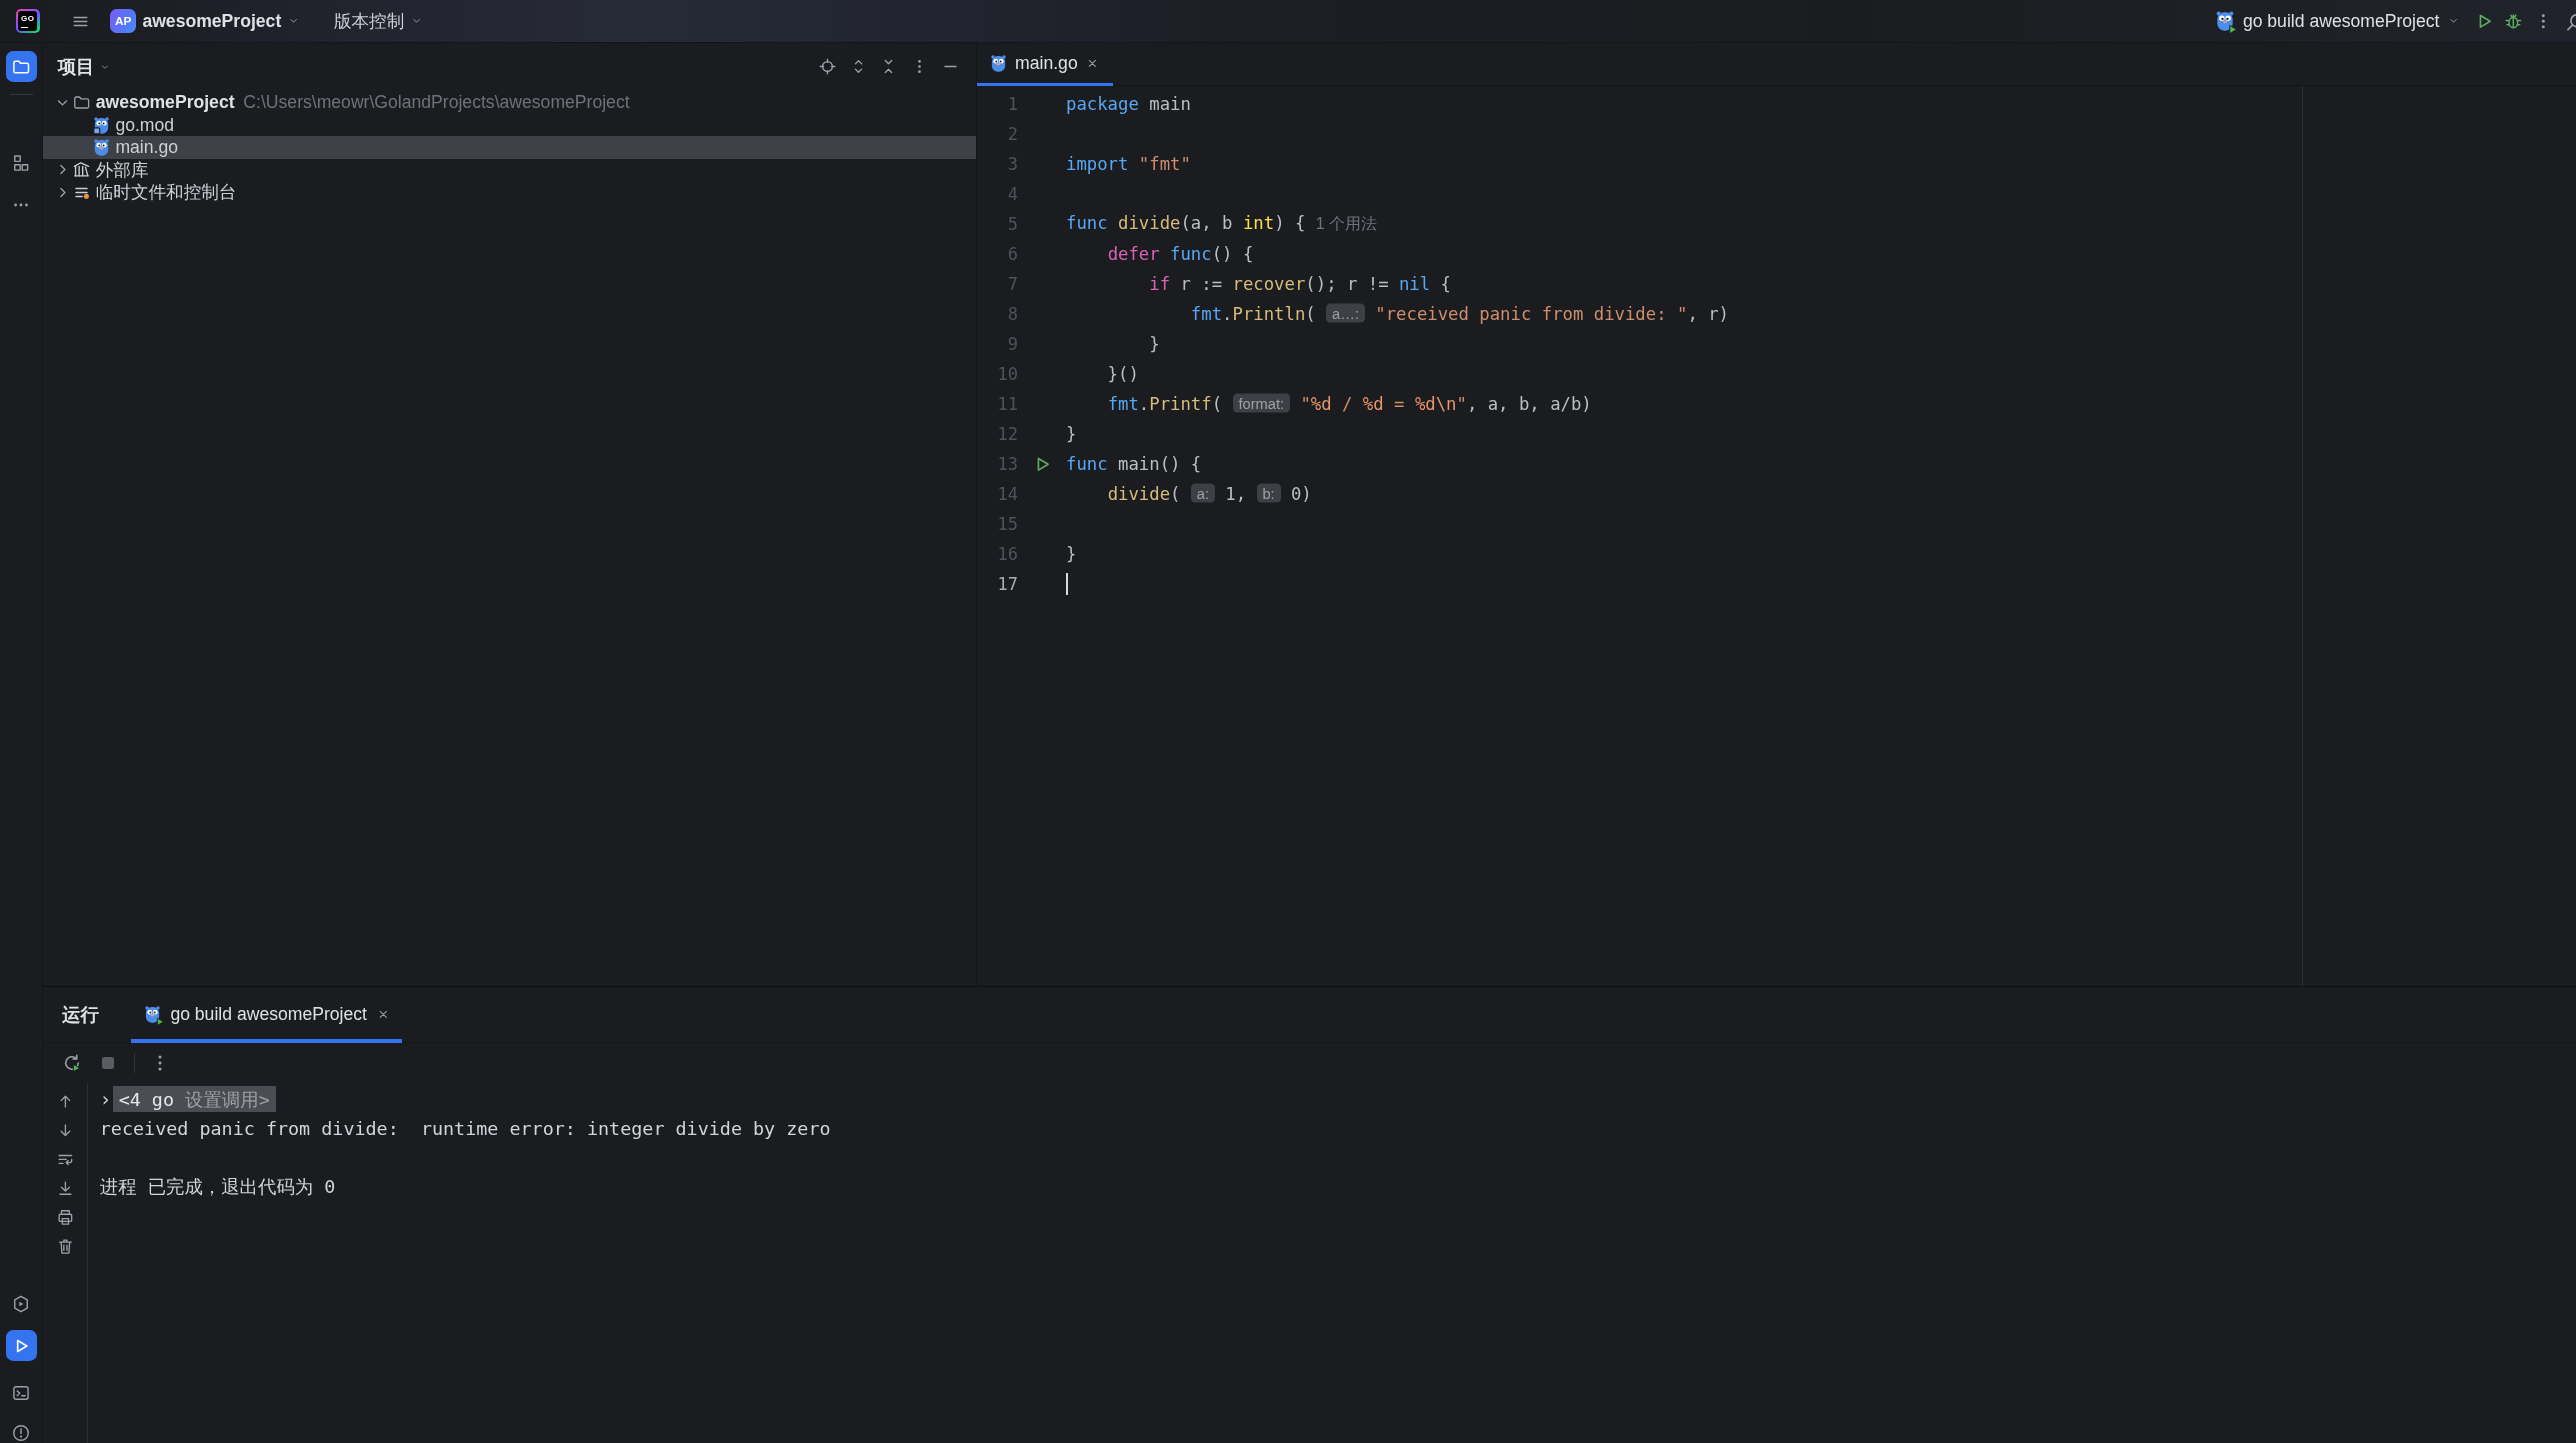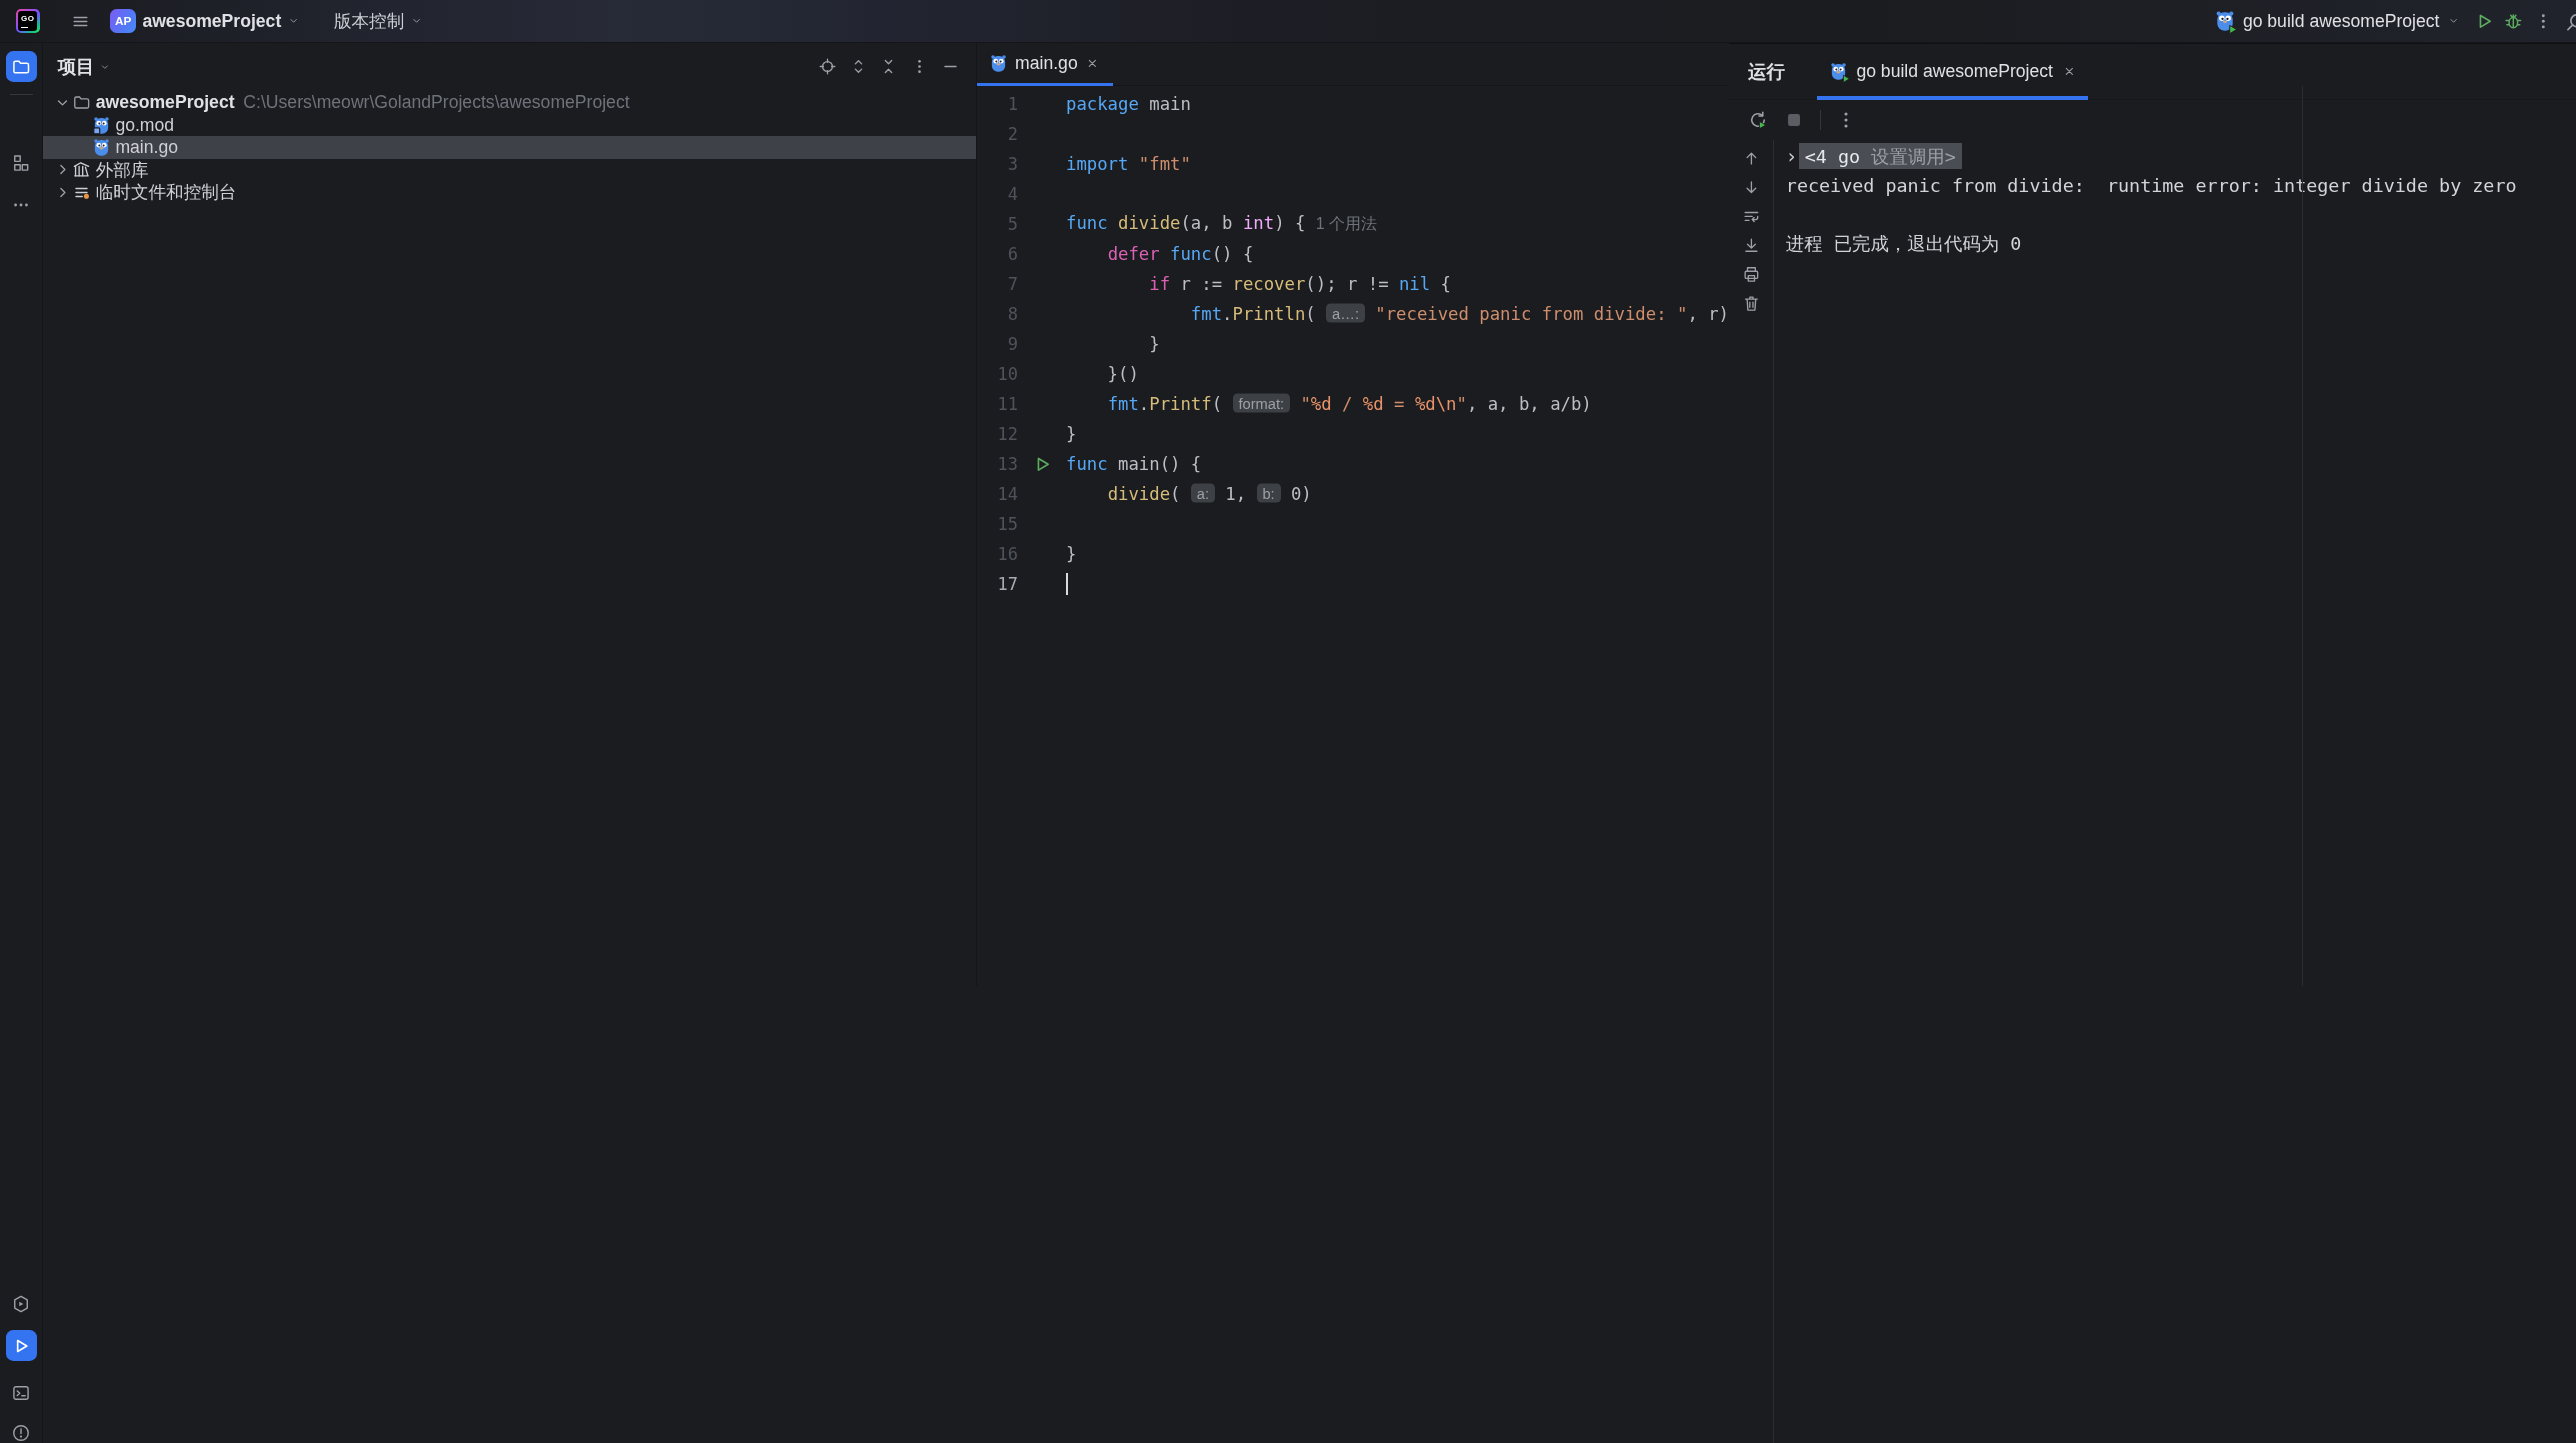--- a/index.html
+++ b/index.html
@@ -41,21 +41,21 @@
   .stripe .active{background:#3574F0;color:#fff}
   .stripe .sep{position:absolute;left:9.6px;width:23.5px;height:0.7px;background:#35373C}
   [data-name="stripe-project"]{top:8px}
   [data-name="stripe-separator"]{top:51px}
   [data-name="stripe-structure"]{top:104px}
   [data-name="stripe-more"]{top:146px}
   [data-name="stripe-services"]{top:1245px}
   [data-name="stripe-run"]{top:1287px}
   [data-name="stripe-terminal"]{top:1334px}
   [data-name="stripe-problems"]{top:1374px}
-  .content{flex:1;display:flex;min-width:0}
+  .content{flex:1;display:flex;flex-direction:column;min-width:0}
   .top-row{height:943px;display:flex;min-height:0}
 
   
   .project-panel{width:934px;flex:0 0 auto;border-right:0.7px solid #141518;display:flex;flex-direction:column;background:#1B1C1F}
   .pp-header{height:47px;display:flex;align-items:center;padding:0 16px 0 14.7px}
   .pp-title{font-size:18.4px;font-weight:bold;color:#DFE1E5;display:flex;align-items:center;gap:4.4px}
   .pp-actions{margin-left:auto;display:flex;align-items:center;gap:11.8px}
   .pp-actions .ic{width:19px;height:19px}
   .tree{padding-top:1.5px;font-size:17.6px}
   .tree-row{height:22.4px;display:flex;align-items:center;cursor:default;white-space:nowrap}
@@ -77,21 +77,21 @@
   .margin-guide{position:absolute;top:0;bottom:0;left:1325px;width:0.7px;background:#2A2C31}
   .code-line{display:flex;height:30px;align-items:center}
   .ln-num{flex:0 0 41px;text-align:right;color:#4E535B;font-size:17px}
   .ln-num.cur{color:#A8ABB2}
   .ln-gut{flex:0 0 48px;display:flex;align-items:center;justify-content:center}
   .ln-gut svg{width:20.6px;height:20.6px}
   .ln-text{white-space:pre;color:#BCBEC4}
   .tk-kw{color:#56A8F5}
   .tk-ctl{color:#DA62B4}
   .tk-fn{color:#D5BC7A}
-  .tk-typ{color:#f0abfc}
+  .tk-typ{color:#fde047}
   .tk-str{color:#CE8E6D}
   .tk-strf{color:#E8936A}
   .tk-def{color:#BCBEC4}
   .tk-hint{color:#6E727A;font-family:"Liberation Sans",sans-serif;font-size:16px}
   .tk-chip{background:#3D4045;color:#9DA0A6;border-radius:4.4px;padding:1.5px 5.9px;font-size:14.7px;
     font-family:"Liberation Sans",sans-serif;display:inline-block;line-height:1.1;transform:translateY(-1.5px)}
   .caret{display:inline-block;width:1.5px;height:22px;background:#D8DADF;vertical-align:middle}
 
   
   .run-panel{flex:1;border-top:0.7px solid #0F1013;display:flex;flex-direction:column;background:#1B1C1F}

